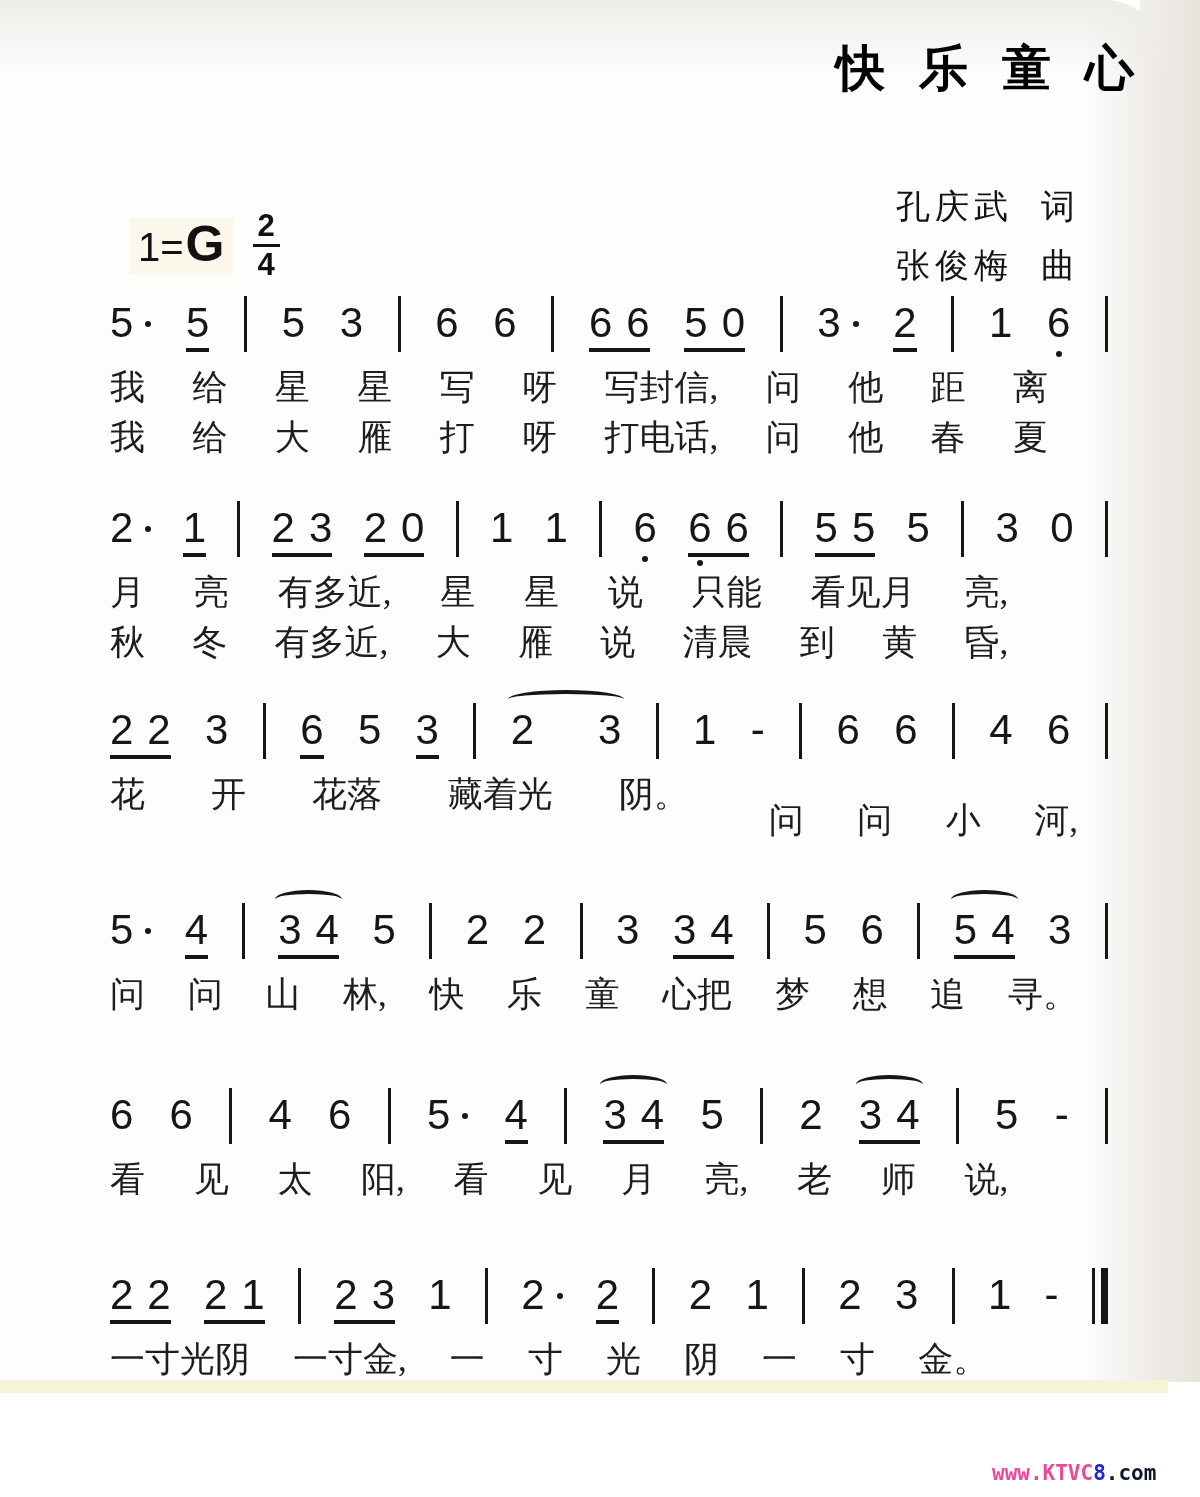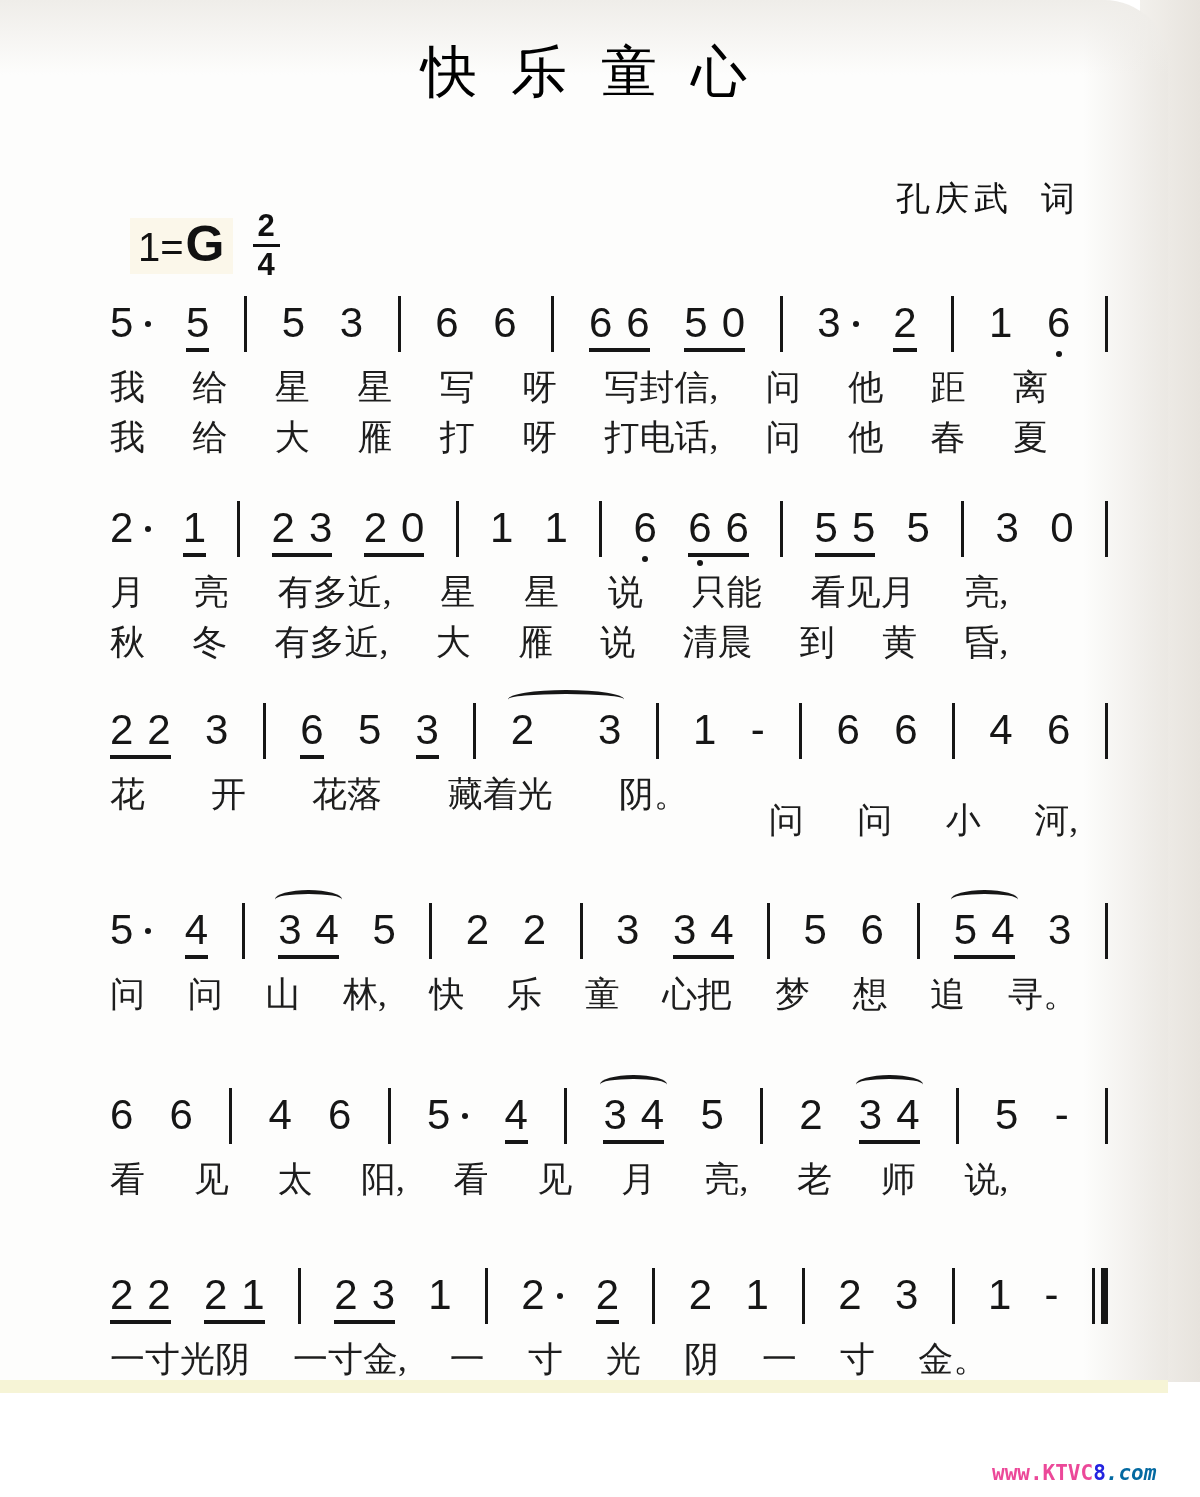--- a/index.html
+++ b/index.html
@@ -22,24 +22,24 @@
       linear-gradient(to left,#ebe8e3 0,rgba(253,253,252,0) 85px),
       #fdfdfc;
   }
   .strip{
     position:absolute;left:0;top:1380px;width:1168px;height:13px;
     background:#f6f4d6;
   }
   
   .title{
     position:absolute;top:42px;left:0;width:1168px;z-index:2;
-    text-align:center;font-size:56px;font-weight:400;color:#000;
+    text-align:right;font-size:49px;font-weight:700;color:#000;
     letter-spacing:34px;text-indent:34px;line-height:1.1;
   }
-  .credits{position:absolute;top:176px;right:120px;z-index:2;font-size:34px;color:#141414;}
+  .credits{position:absolute;top:184px;right:120px;z-index:2;font-size:34px;color:#141414;}
   .crow{display:flex;justify-content:flex-end;gap:28px;margin-bottom:13px;letter-spacing:5px;}
   .keysig{position:absolute;top:210px;left:130px;z-index:2;display:flex;align-items:center;gap:20px;}
   .tonal{
     font-family:"Liberation Sans",sans-serif;font-size:40px;color:#111;
     background:#fbf7ea;padding:4px 8px;display:inline-flex;align-items:baseline;
   }
   .tonal .g{font-size:50px;font-weight:bold;margin-left:2px;line-height:.9;}
   .meter{
     display:flex;flex-direction:column;align-items:center;
     font-family:"Liberation Sans",sans-serif;font-size:31px;font-weight:bold;
@@ -106,20 +106,24 @@
 <div class="edge-right"></div>
 <div class="paper"></div>
 <div class="strip"></div>
 
 <div class="title">快乐童心</div>
 
 <div class="credits">
   <div class="crow">
     <span>孔庆武</span>
     <span>词</span>
+  </div>
+  <div class="crow">
+    <span>张俊梅</span>
+    <span>曲</span>
   </div>
 </div>
 
 <div class="keysig">
   <span class="tonal">
       <span>1=</span>
       <span class="g">G</span>
     </span>
   <span class="meter">
     <span class="num">2</span>
@@ -673,13 +677,13 @@
         <span class="syl">寸</span>
         <span class="syl">光</span>
         <span class="syl">阴</span>
         <span class="syl">一</span>
         <span class="syl">寸</span>
         <span class="syl">金。</span>
       </div>
     </div>
   </div>
 
-<div class="watermark"><span style="color: #ec4899;">www.</span><span style="color: #ec4899;">KTVC</span><span style="color: rgb(35, 35, 224);">8</span><span style="color: #0369a1; font-style: italic;">.com</span></div>
+<div class="watermark"><span style="color: #ec4899;">www.</span><span style="color: #ec4899;">KTVC</span><span style="color: rgb(35, 35, 224);">8</span><span style="color: #0f172a;">.com</span></div>
 
 </body></html>

